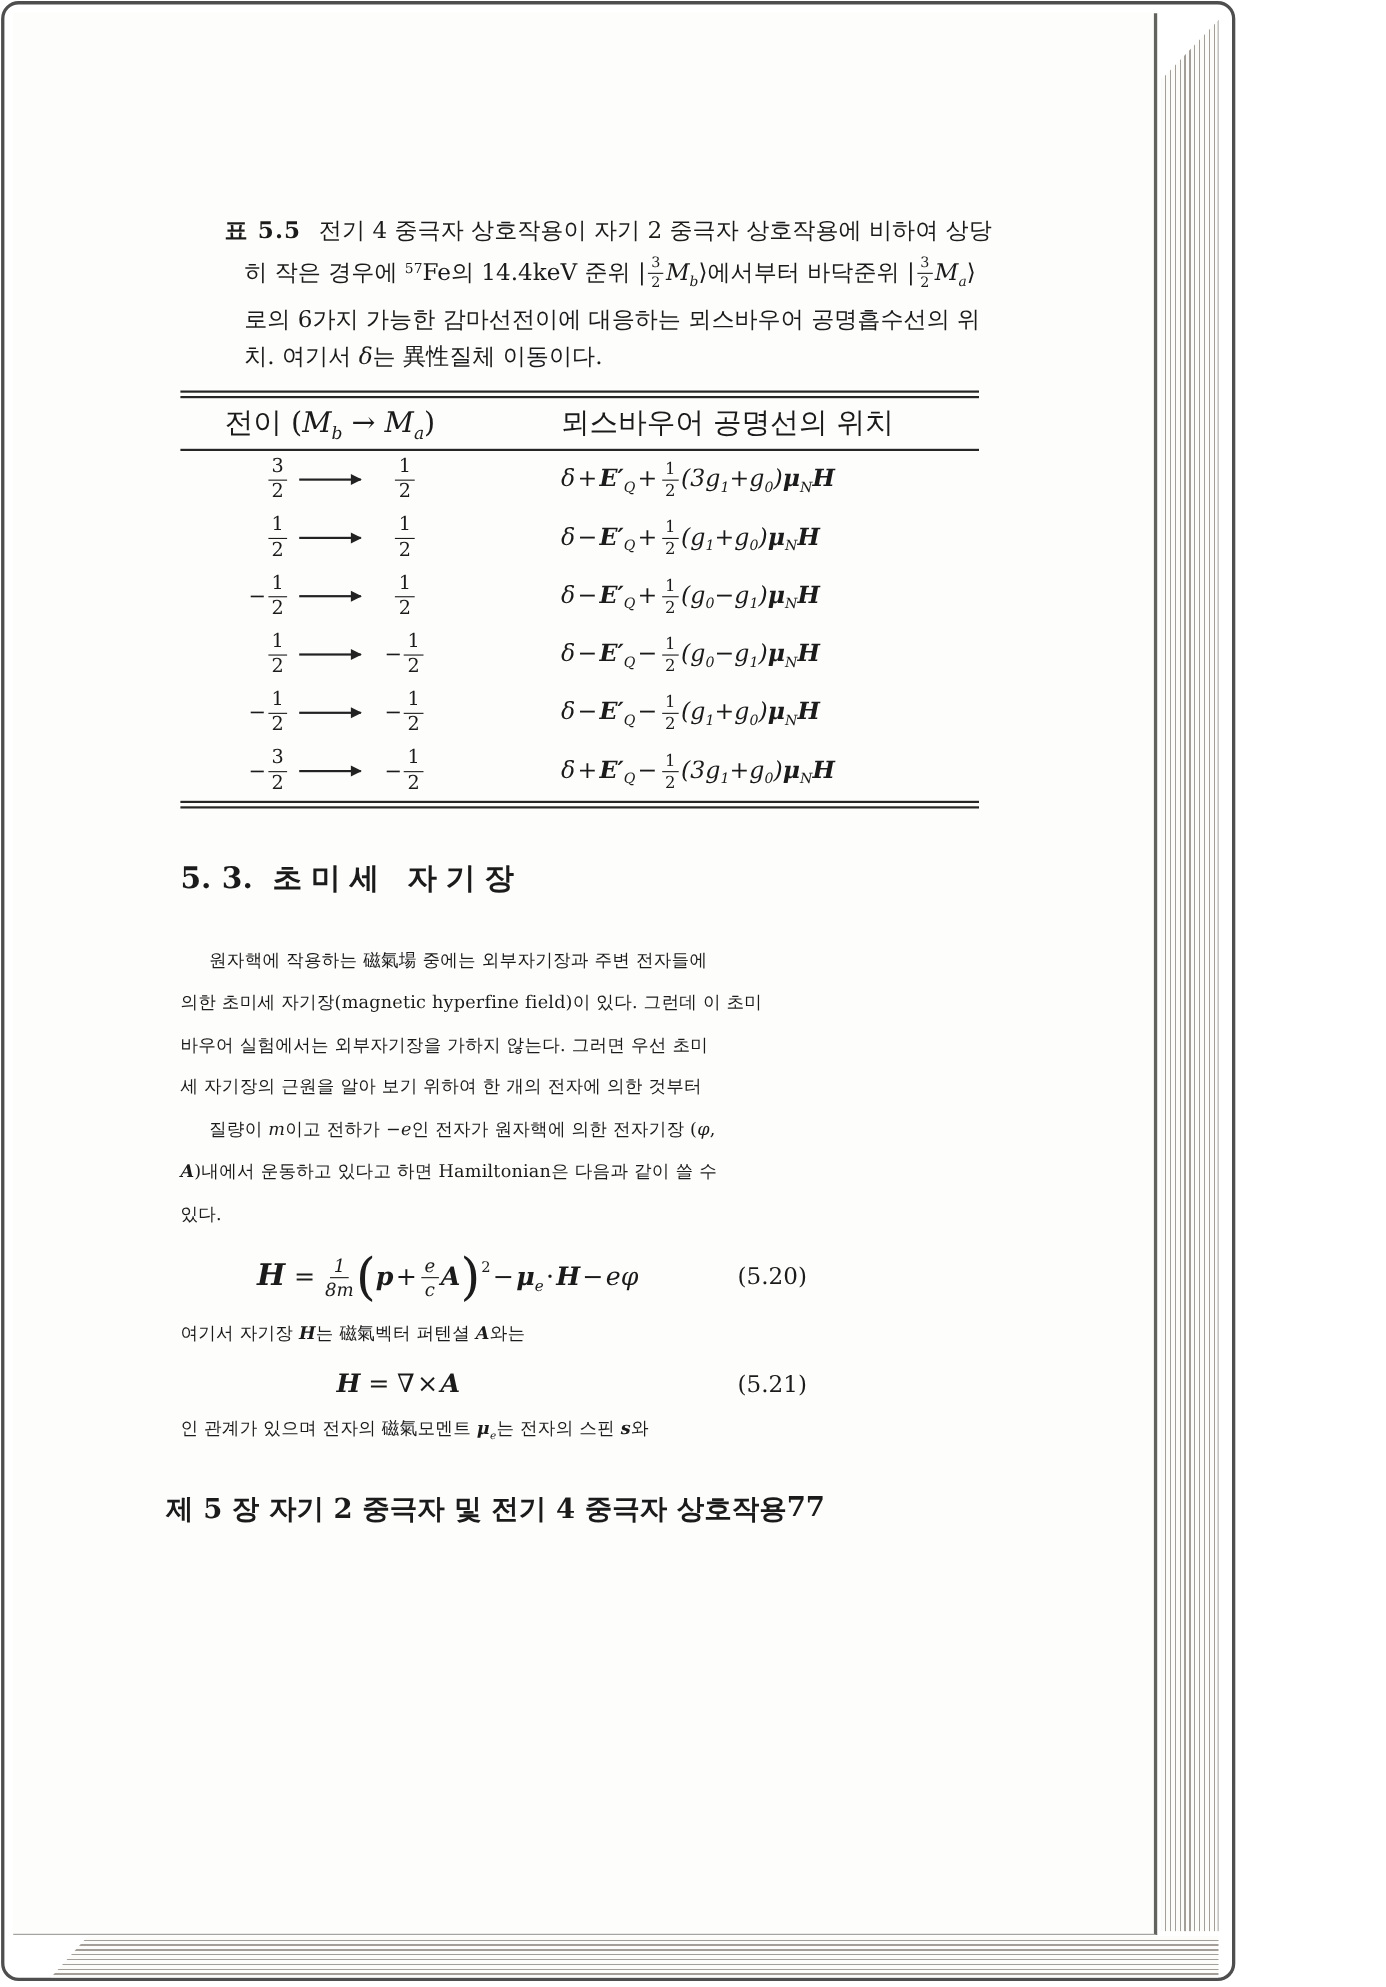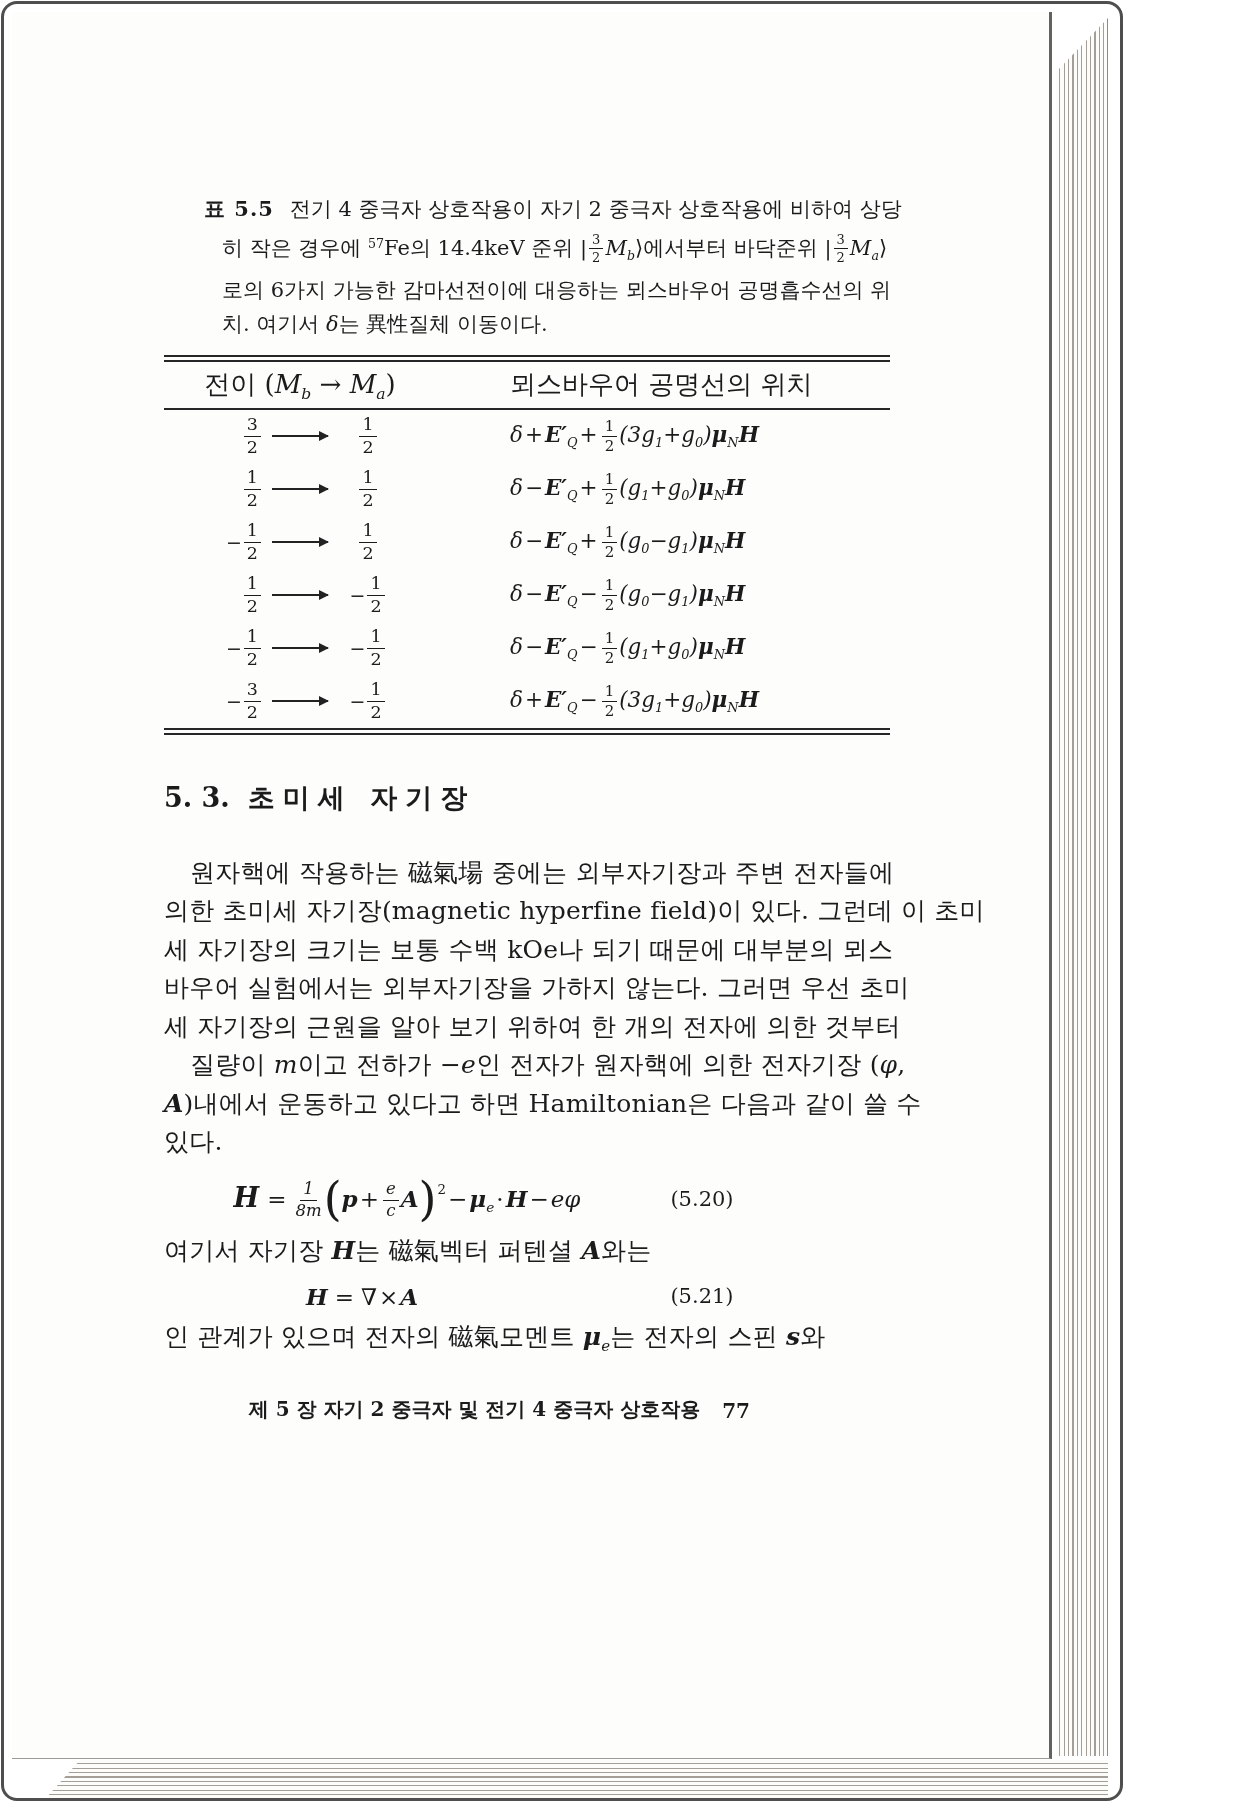--- a/index.html
+++ b/index.html
@@ -53,35 +53,35 @@
   .r-rel{padding:0 7px;}
   .r-big{font-size:200%;font-weight:400;vertical-align:-0.18em;line-height:1;}
   .r-sup2{font-size:58%;vertical-align:0.95em;margin-left:1px;}
   .r-scr{font-style:italic;font-weight:bold;font-size:118%;margin-right:1px;}
 
   
   .sec{margin-top:45px;font-size:27px;font-weight:bold;display:flex;gap:18px;align-items:baseline;}
   .sec-title{letter-spacing:8px;}
   .para{margin-top:38px;}
   .para2{margin-top:0;}
-  .tline{font-size:25px;line-height:38.5px;letter-spacing:0.2px;}
+  .tline{font-size:16px;line-height:38.5px;letter-spacing:0.2px;}
   .indent{text-indent:26px;}
   .solo{margin-top:2px;}
 
   
   .eq{display:flex;align-items:center;margin:8px 0 4px;min-height:58px;}
   .eq-body{flex:1;text-align:center;font-size:23px;}
   .eq-body .ifrac{font-size:16.5px;}
   .eq-left{text-align:left;padding-left:142px;}
   .eq-num{width:104px;font-size:21px;text-align:center;}
   .eq21{min-height:40px;margin:6px 0 2px;gap:17px;}
 
   
-  .footer{margin-top:30px;display:flex;justify-content:flex-end;align-items:flex-end;gap:22px;
-          font-size:20px;font-weight:bold;padding-right:4px;}
+  .footer{margin-top:30px;display:flex;justify-content:flex-end;align-items:flex-start;
+          font-size:25px;font-weight:bold;padding-right:4px;}
 
   
   .edge-right{position:absolute;left:1052px;top:10px;height:1742px;width:52px;
       background:repeating-linear-gradient(to right,#fcfcfa 0px,#fcfcfa 3.2px,#a39f98 3.2px,#a39f98 4.4px);
       clip-path:polygon(0 58px,100% 4px,100% 100%,0 100%);border-right:1px solid #8b8b86;}
   .edge-bottom{position:absolute;left:42px;top:1756px;width:1062px;height:38px;
       background:repeating-linear-gradient(to bottom,#fcfcfa 0px,#fcfcfa 3.2px,#a39f98 3.2px,#a39f98 4.4px);
       clip-path:polygon(34px 0,100% 0,100% 100%,0 100%);}
 </style>
 </head>
@@ -266,21 +266,20 @@
       </div>
 
       <div class="sec">
         <span>5. 3.</span>
         <span class="sec-title">초미세 자기장</span>
       </div>
 
       <div class="para">
         <div class="tline indent">원자핵에 작용하는 磁氣場 중에는 외부자기장과 주변 전자들에</div>
         <div class="tline">의한 초미세 자기장(magnetic hyperfine field)이 있다. 그런데 이 초미</div>
-        <div class="tline">세 자기장의 크기는 보통 수백 kOe나 되기 때문에 대부분의 뫼스</div>
         <div class="tline">바우어 실험에서는 외부자기장을 가하지 않는다. 그러면 우선 초미</div>
         <div class="tline">세 자기장의 근원을 알아 보기 위하여 한 개의 전자에 의한 것부터</div>
       </div>
 
       <div class="para para2">
         <div class="tline indent"><span>질량이 </span><span class="r-i">m</span><span>이고 전하가 −</span><span class="r-i">e</span><span>인 전자가 원자핵에 의한 전자기장 (</span><span class="r-i">φ</span><span>,</span></div>
         <div class="tline"><span class="r-bi">A</span><span>)내에서 운동하고 있다고 하면 Hamiltonian은 다음과 같이 쓸 수</span></div>
         <div class="tline"><span>있다.</span></div>
       </div>
 

